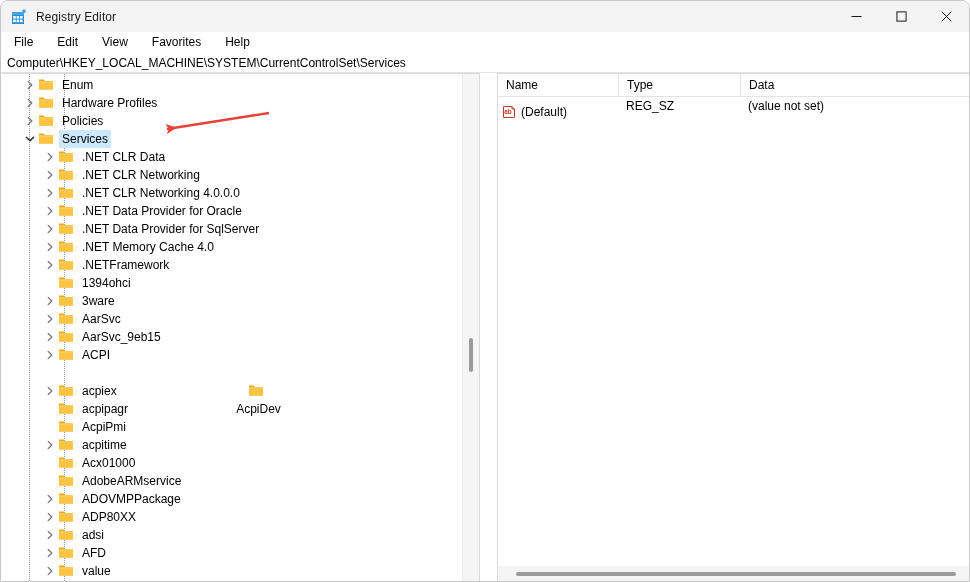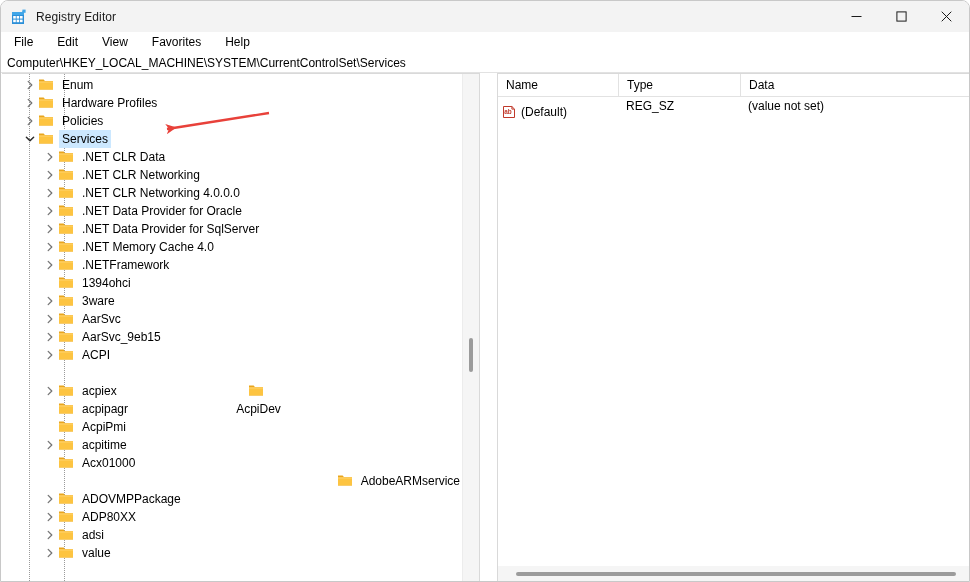--- a/index.html
+++ b/index.html
@@ -433,21 +433,21 @@
           </div>
           <div class="row" style="padding-left: 40px;">
             <span class="chev"></span>
             <span class="folder"><svg width="16" height="16" viewBox="0 0 16 16">
                 <path d="M1 3.6 h4.6 l1.3 1.5 H15 v8.3 H1 z" fill="#e8a51e"></path>
                 <path d="M1 5.4 h14 v8 H1 z" fill="#fdc441"></path>
                 <path d="M1 5.4 h14 v1.1 H1 z" fill="#ffd470"></path>
               </svg></span>
             <span class="label">Acx01000</span>
           </div>
-          <div class="row" style="padding-left: 40px; justify-content: flex-end;">
+          <div class="row" style="padding-left: 40px;">
             <span class="chev"></span>
             <span class="folder"><svg width="16" height="16" viewBox="0 0 16 16">
                 <path d="M1 3.6 h4.6 l1.3 1.5 H15 v8.3 H1 z" fill="#e8a51e"></path>
                 <path d="M1 5.4 h14 v8 H1 z" fill="#fdc441"></path>
                 <path d="M1 5.4 h14 v1.1 H1 z" fill="#ffd470"></path>
               </svg></span>
             <span class="label">AdobeARMservice</span>
           </div>
           <div class="row" style="padding-left: 40px;">
             <span class="chev">
@@ -480,20 +480,33 @@
               <svg width="10" height="10" viewBox="0 0 10 10">
                 <path d="M3.2 1.4 L6.8 5 L3.2 8.6" fill="none" stroke="#767676" stroke-width="1.3" stroke-linecap="round" stroke-linejoin="round"></path>
               </svg>
             </span>
             <span class="folder"><svg width="16" height="16" viewBox="0 0 16 16">
                 <path d="M1 3.6 h4.6 l1.3 1.5 H15 v8.3 H1 z" fill="#e8a51e"></path>
                 <path d="M1 5.4 h14 v8 H1 z" fill="#fdc441"></path>
                 <path d="M1 5.4 h14 v1.1 H1 z" fill="#ffd470"></path>
               </svg></span>
             <span class="label">adsi</span>
+          </div>
+          <div class="row" style="padding-left: 40px;">
+            <span class="chev">
+              <svg width="10" height="10" viewBox="0 0 10 10">
+                <path d="M3.2 1.4 L6.8 5 L3.2 8.6" fill="none" stroke="#767676" stroke-width="1.3" stroke-linecap="round" stroke-linejoin="round"></path>
+              </svg>
+            </span>
+            <span class="folder"><svg width="16" height="16" viewBox="0 0 16 16">
+                <path d="M1 3.6 h4.6 l1.3 1.5 H15 v8.3 H1 z" fill="#e8a51e"></path>
+                <path d="M1 5.4 h14 v8 H1 z" fill="#fdc441"></path>
+                <path d="M1 5.4 h14 v1.1 H1 z" fill="#ffd470"></path>
+              </svg></span>
+            <span class="label">AFD</span>
           </div>
           <div class="row" style="padding-left: 40px;">
             <span class="chev">
               <svg width="10" height="10" viewBox="0 0 10 10">
                 <path d="M3.2 1.4 L6.8 5 L3.2 8.6" fill="none" stroke="#767676" stroke-width="1.3" stroke-linecap="round" stroke-linejoin="round"></path>
               </svg>
             </span>
             <span class="folder"><svg width="16" height="16" viewBox="0 0 16 16">
                 <path d="M1 3.6 h4.6 l1.3 1.5 H15 v8.3 H1 z" fill="#e8a51e"></path>
                 <path d="M1 5.4 h14 v8 H1 z" fill="#fdc441"></path>

